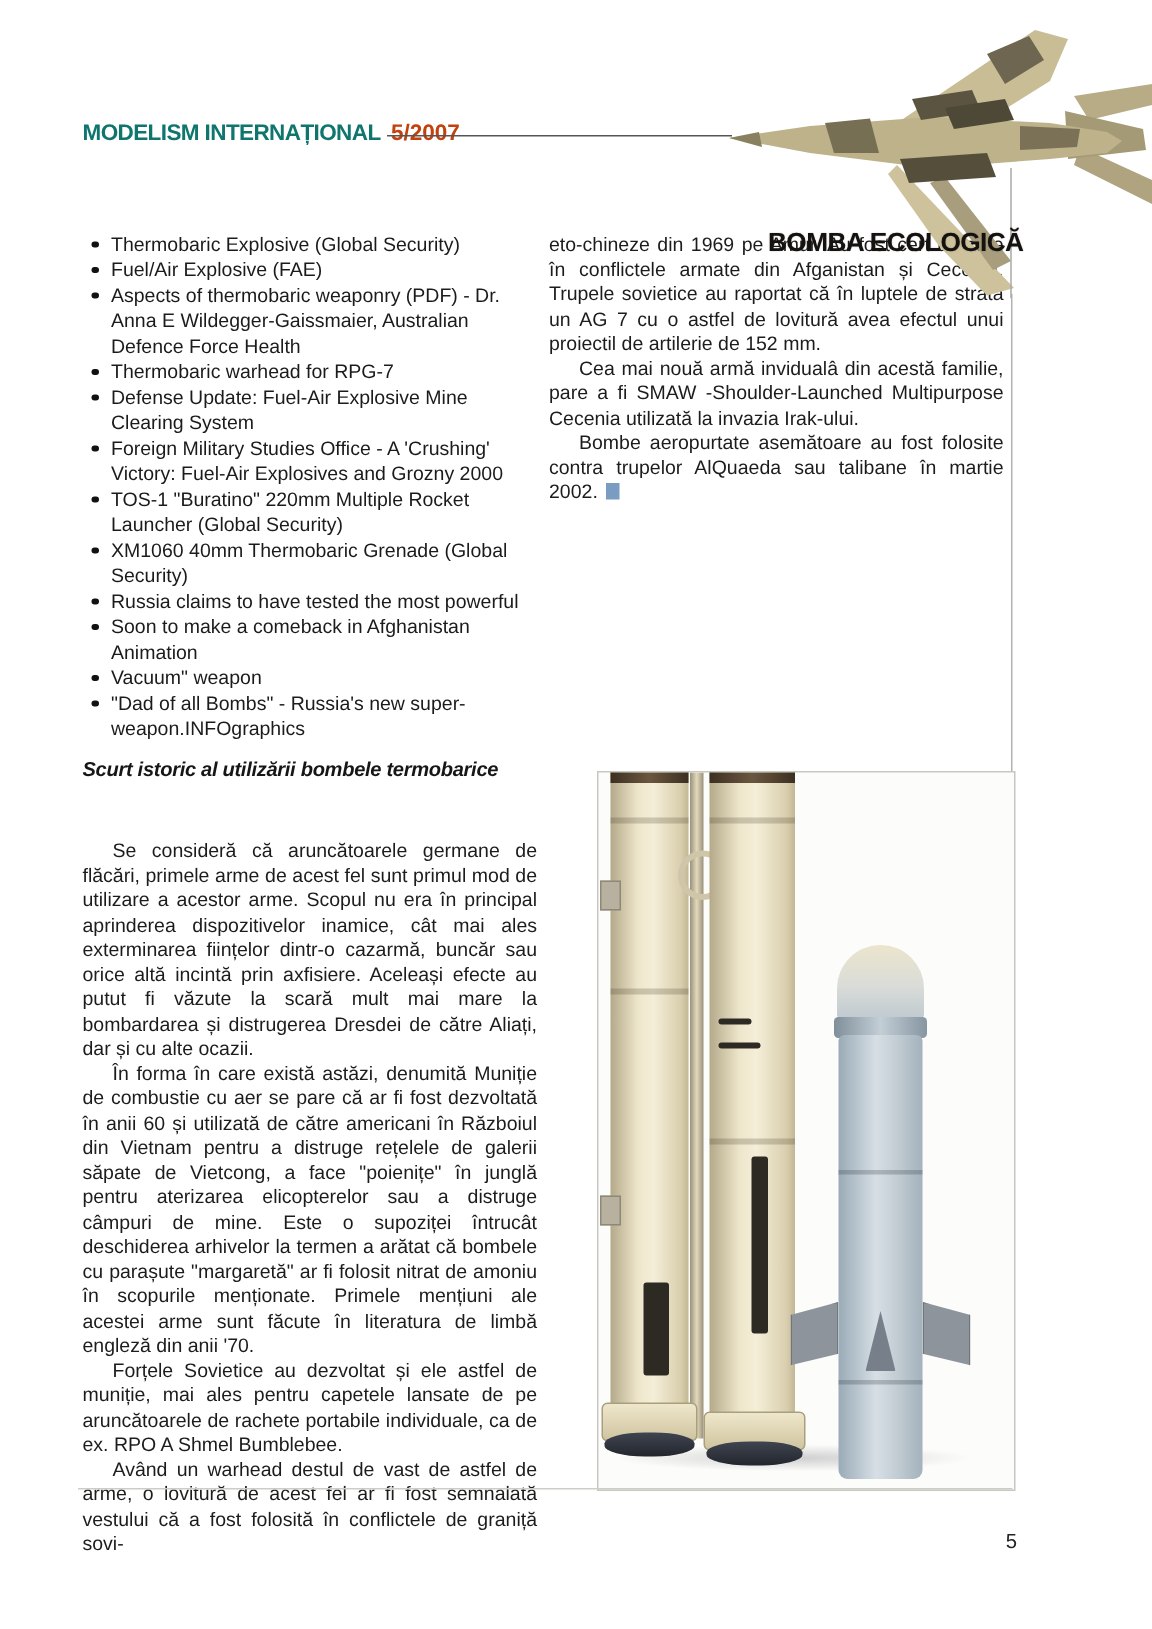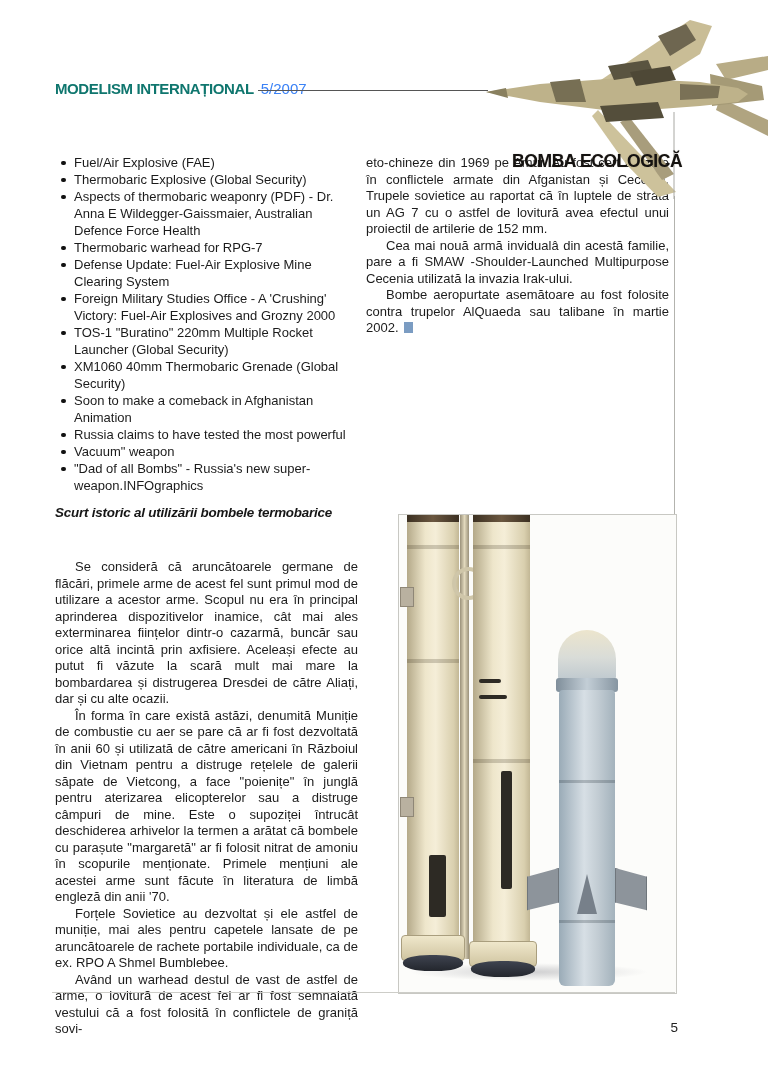--- a/index.html
+++ b/index.html
@@ -4,21 +4,21 @@
 <style>
   html,body { margin:0; padding:0; background:#ffffff; }
   .page {
     position:relative; width:768px; height:1086px; background:#ffffff;
     font-family:"Liberation Sans", sans-serif; color:#1b1b1b; overflow:hidden;
   }
 
   
   .header { position:absolute; left:55px; top:80px; font-size:15px; white-space:nowrap; }
   .header .mag { font-weight:bold; letter-spacing:-0.4px; color:#0f766e; }
-  .header .issue { font-weight:normal; margin-left:7px; color:#3b82f6; }
+  .header .issue { font-weight:bold; margin-left:7px; color:#c2410c; }
   .header-rule { position:absolute; left:258px; top:90px; width:230px; height:1px; background:#555; }
 
   
   .article-title {
     position:absolute; left:512px; top:120px; z-index:5;
     font-size:17.5px; font-weight:bold; letter-spacing:-0.4px; color:#141210;
     text-shadow:0 0 1px rgba(60,40,20,0.35);
     margin-top:31px;
   }
 
@@ -127,30 +127,30 @@
 
       <line x1="194" y1="98" x2="194" y2="185" stroke="#a8a8a3" stroke-width="1"></line>
     </svg>
   </div>
 
   <div class="article-title">BOMBA ECOLOGICĂ</div>
 
   <div class="vert-rule"></div>
 
   <ul class="bullets">
+    <li>Thermobaric Explosive (Global Security)</li>
     <li>Fuel/Air Explosive (FAE)</li>
-    <li>Thermobaric Explosive (Global Security)</li>
     <li>Aspects of thermobaric weaponry (PDF) - Dr. Anna E Wildegger-Gaissmaier, Australian Defence Force Health</li>
     <li>Thermobaric warhead for RPG-7</li>
     <li>Defense Update: Fuel-Air Explosive Mine Clearing System</li>
     <li>Foreign Military Studies Office - A 'Crushing' Victory: Fuel-Air Explosives and Grozny 2000</li>
     <li>TOS-1 "Buratino" 220mm Multiple Rocket Launcher (Global Security)</li>
     <li>XM1060 40mm Thermobaric Grenade (Global Security)</li>
+    <li>Russia claims to have tested the most powerful</li>
     <li>Soon to make a comeback in Afghanistan Animation</li>
-    <li>Russia claims to have tested the most powerful</li>
     <li>Vacuum" weapon</li>
     <li>"Dad of all Bombs" - Russia's new super-weapon.INFOgraphics</li>
   </ul>
 
   <div class="section-heading">Scurt istoric al utilizării bombele termobarice</div>
 
   <div class="col col-left">
     <p>Se consideră că aruncătoarele germane de flăcări, primele arme de acest fel sunt primul mod de utilizare a acestor arme. Scopul nu era în principal aprinderea dispozitivelor inamice, cât mai ales exterminarea ființelor dintr-o cazarmă, buncăr sau orice altă incintă prin axfisiere. Aceleași efecte au putut fi văzute la scară mult mai mare la bombardarea și distrugerea Dresdei de către Aliați, dar și cu alte ocazii.</p>
     <p>În forma în care există astăzi, denumită Muniție de combustie cu aer se pare că ar fi fost dezvoltată în anii 60 și utilizată de către americani în Războiul din Vietnam pentru a distruge rețelele de galerii săpate de Vietcong, a face "poienițe" în junglă pentru aterizarea elicopterelor sau a distruge câmpuri de mine. Este o supoziței întrucât deschiderea arhivelor la termen a arătat că bombele cu parașute "margaretă" ar fi folosit nitrat de amoniu în scopurile menționate. Primele mențiuni ale acestei arme sunt făcute în literatura de limbă engleză din anii '70.</p>
     <p>Forțele Sovietice au dezvoltat și ele astfel de muniție, mai ales pentru capetele lansate de pe aruncătoarele de rachete portabile individuale, ca de ex. RPO A Shmel  Bumblebee.</p>

